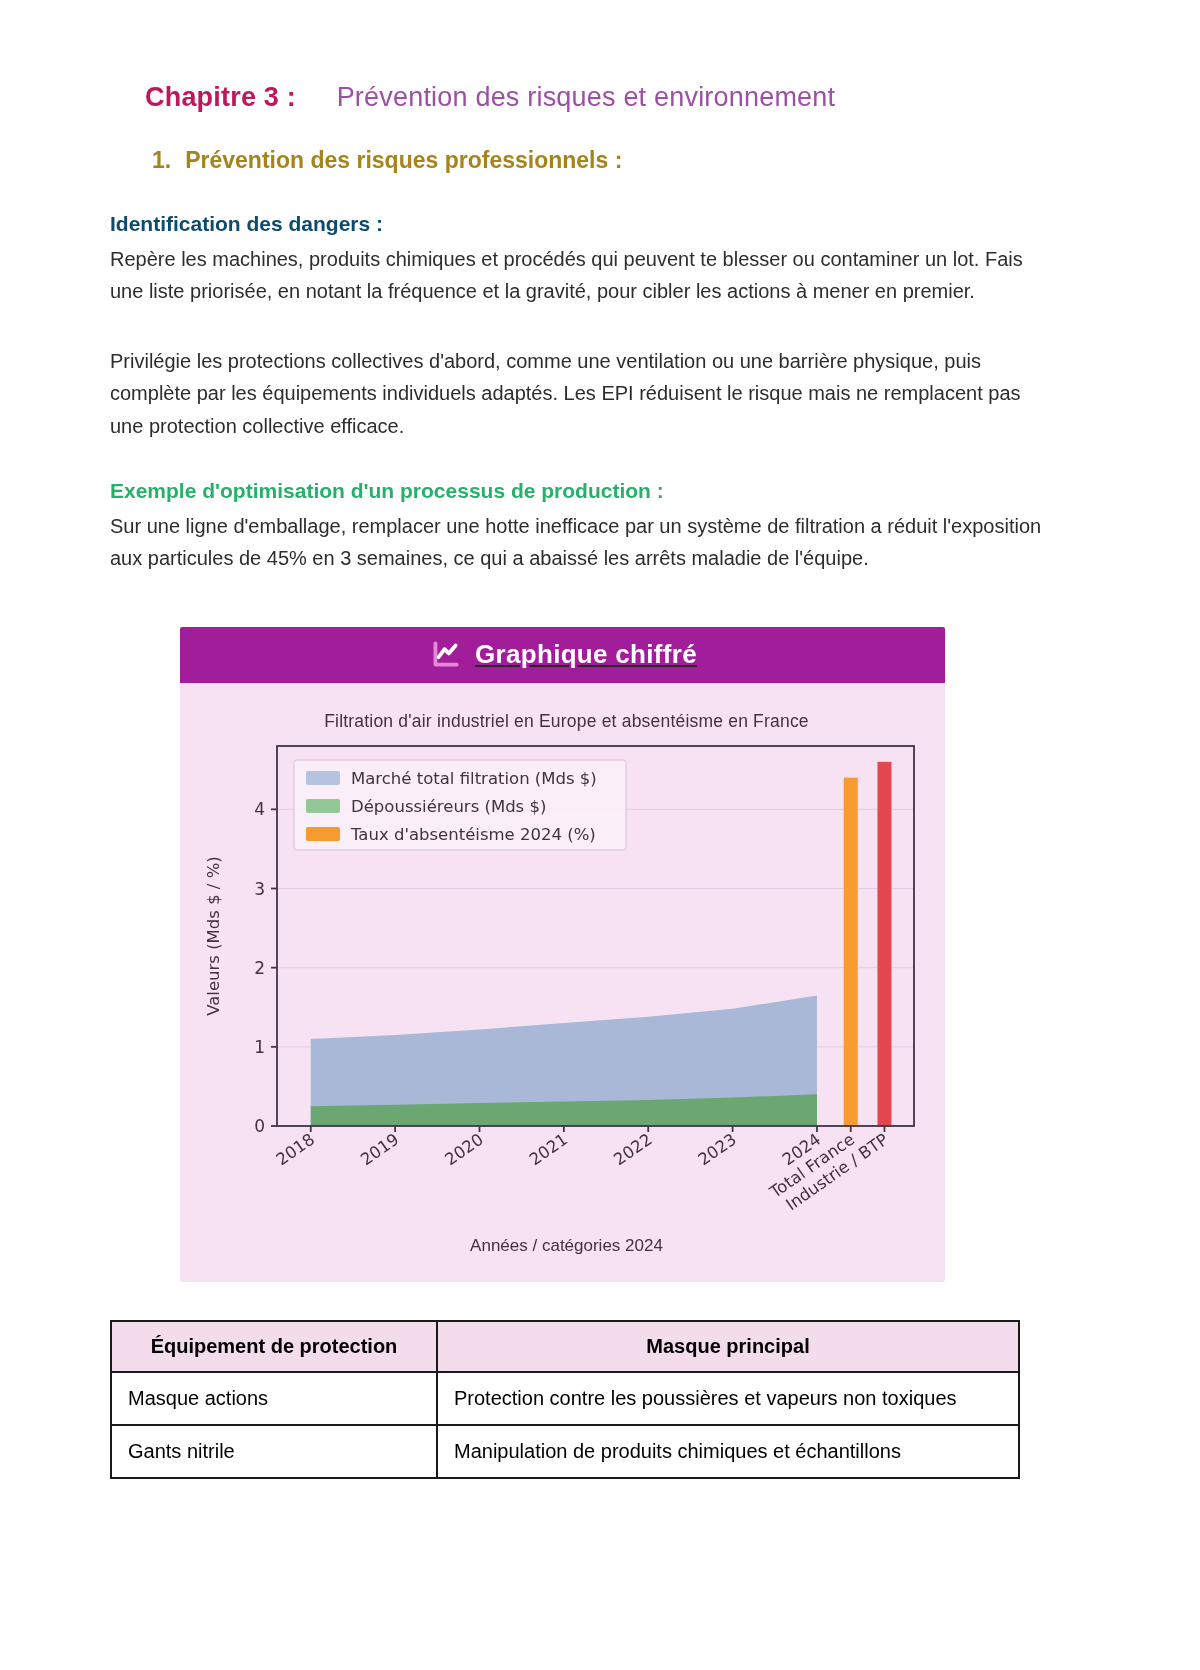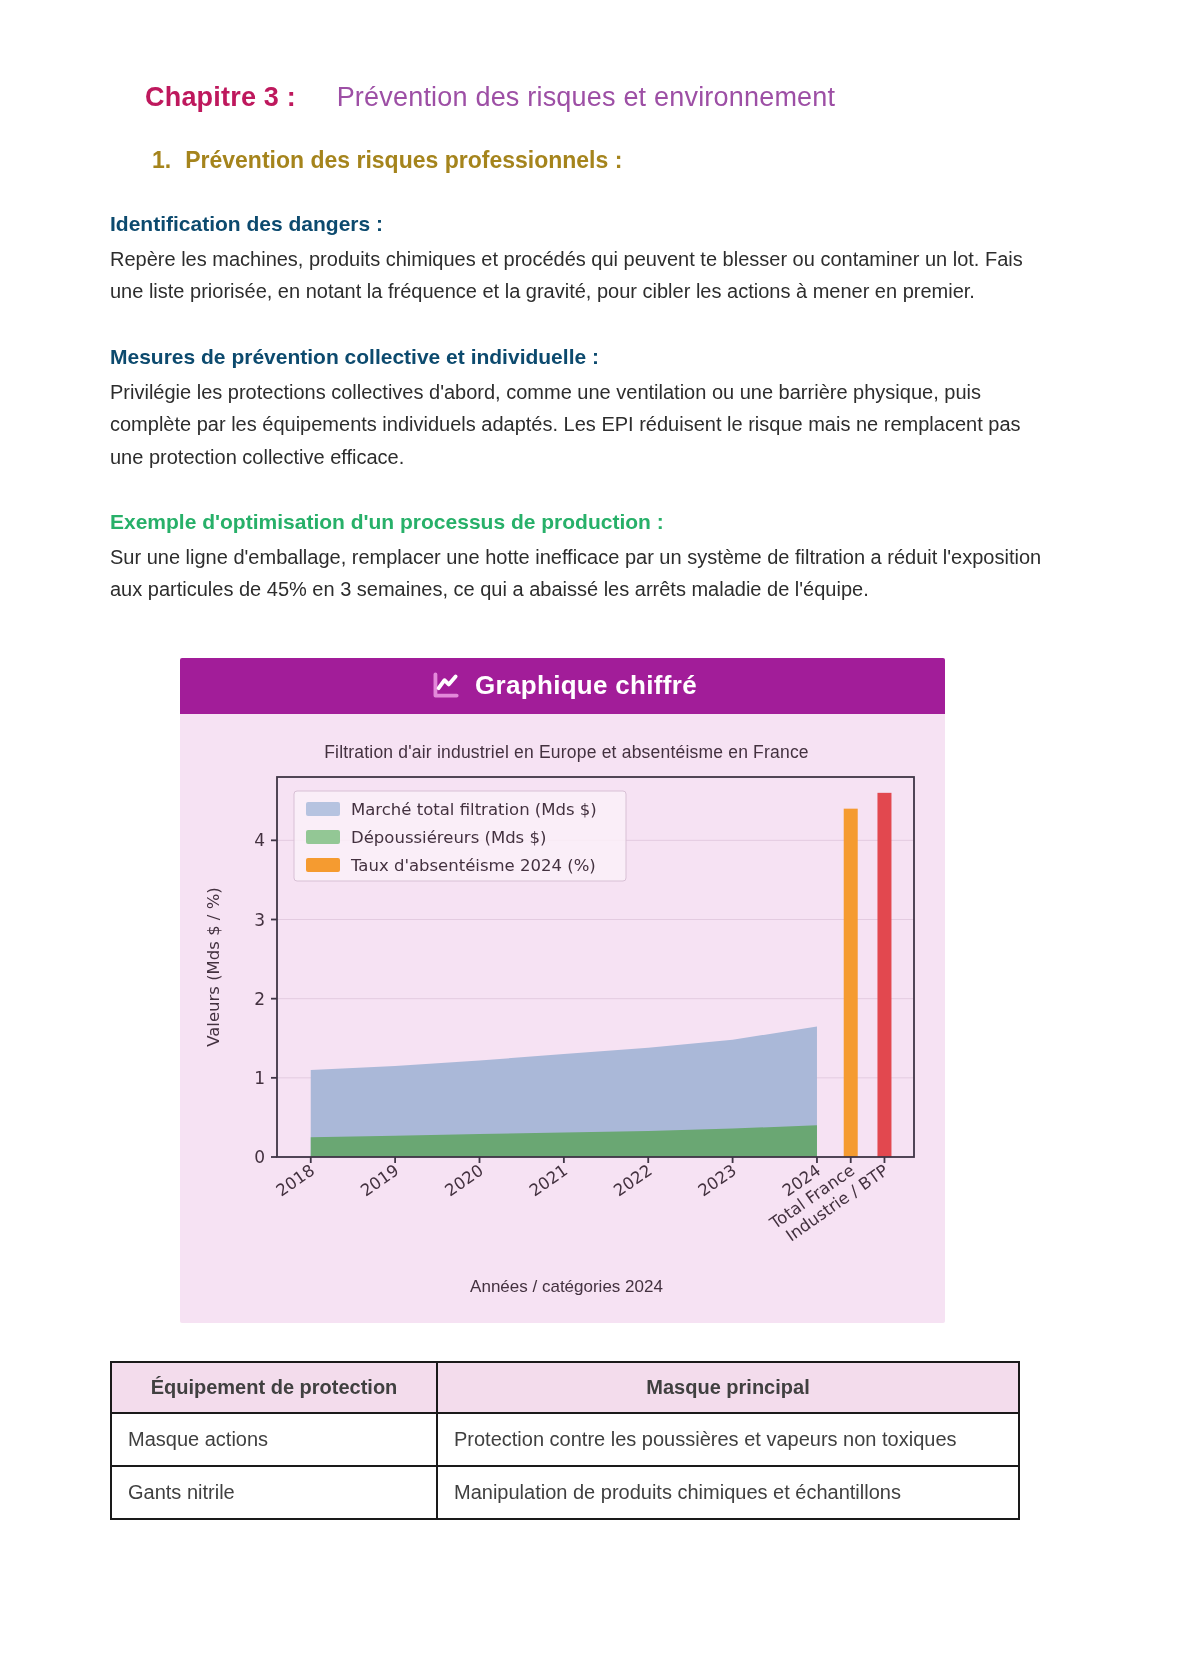--- a/index.html
+++ b/index.html
@@ -28,32 +28,32 @@
   
   .block { margin-bottom:37px; max-width:940px; }
   .block-heading { font-size:21px; font-weight:800; color:#0c4a6e; margin:0 0 7px 0; }
   .block-heading.green { color:#27b069; }
   .block p { margin:0; font-size:20px; line-height:1.62; color:#2d2d2d; }
 
   
   .chart-card { width:765px; margin:52px 0 0 70px; border-radius:2px; overflow:hidden; }
   .chart-card-header {
     height:56px; background:#a21d99;
-    display:flex; align-items:center; justify-content:center; gap:13px;
+    display:flex; align-items:center; justify-content:center; gap:13px;text-decoration:underline;
   }
   .chart-card-header .header-label { color:#ffffff; font-size:26px; font-weight:800; letter-spacing:.3px; }
   .chart-card-body { background:#f6e2f3; padding:14px 0 26px 8px; }
   .chart-title { text-align:center; font-size:17.5px; color:#43313f; margin:14px 10px 2px; letter-spacing:.2px; }
   .chart-svg-wrap { display:flex; justify-content:center; }
-  .chart-xlabel { text-align:center; font-size:17px; color:#43313f; margin-top:10px; }
+  .chart-xlabel { text-align:center; font-size:17px; color:#43313f; margin-top:0px; }
 
   
   table.equip-table {
     margin-top:38px; border-collapse:collapse; width:910px;
-    font-size:20px; color:#404040;
+    font-size:20px; color:#000000;
   }
   .equip-table th, .equip-table td { border:2px solid #1a1a1a; }
   .equip-table th {
     background:#f3dcec; font-weight:800; text-align:center;
     padding:13px 10px; font-size:20px;
   }
   .equip-table td { background:#ffffff; padding:14px 16px; text-align:left; }
   .equip-table col.c1 { width:326px; }
 </style>
 </head>
@@ -70,21 +70,20 @@
     <span>1.</span>
     <span>Prévention des risques professionnels :</span>
   </div>
 
   <div class="block">
     <div class="block-heading">Identification des dangers :</div>
     <p>Repère les machines, produits chimiques et procédés qui peuvent te blesser ou contaminer un lot. Fais une liste priorisée, en notant la fréquence et la gravité, pour cibler les actions à mener en premier.</p>
   </div>
 
   <div class="block">
-    <div class="block-heading">Mesures de prévention collective et individuelle :</div>
     <p>Privilégie les protections collectives d'abord, comme une ventilation ou une barrière physique, puis complète par les équipements individuels adaptés. Les EPI réduisent le risque mais ne remplacent pas une protection collective efficace.</p>
   </div>
 
   <div class="block">
     <div class="block-heading green">Exemple d'optimisation d'un processus de production :</div>
     <p>Sur une ligne d'emballage, remplacer une hotte inefficace par un système de filtration a réduit l'exposition aux particules de 45% en 3 semaines, ce qui a abaissé les arrêts maladie de l'équipe.</p>
   </div>
 
   <div class="chart-card">
     <div class="chart-card-header">

